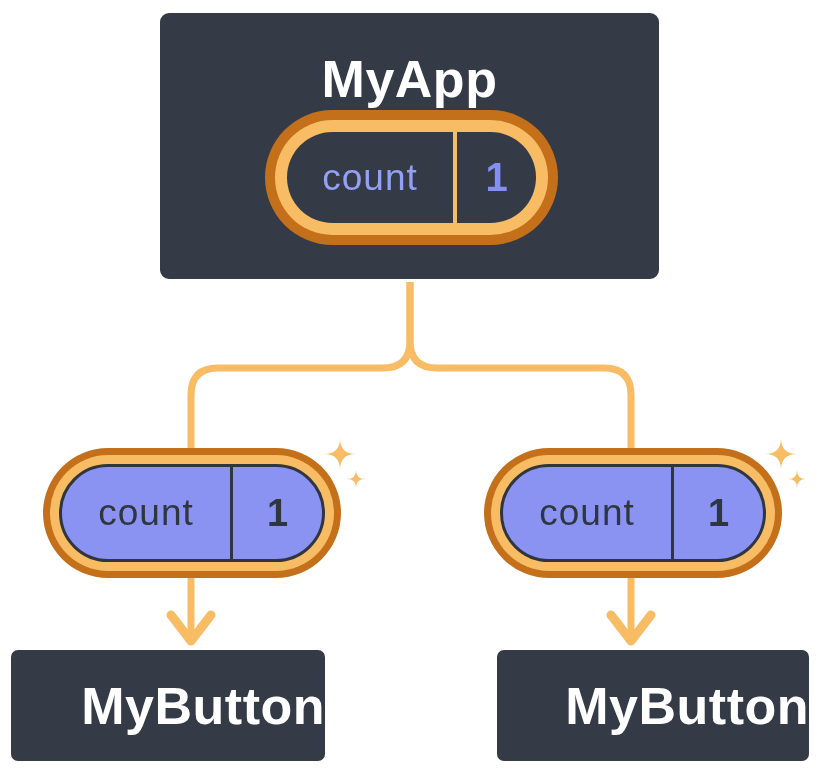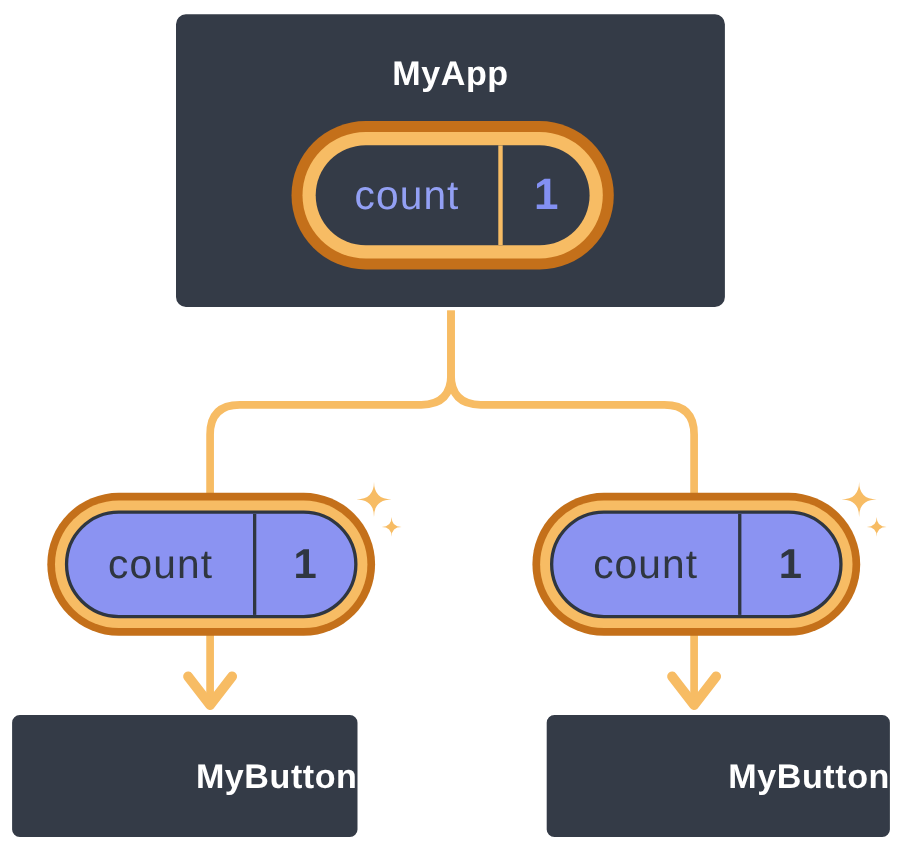--- a/index.html
+++ b/index.html
@@ -15,21 +15,21 @@
     --purple-value:#8390F2;
   }
   html,body{margin:0;padding:0;}
   body{background:var(--background);font-family:"Liberation Sans",sans-serif;}
   #canvas{position:relative;width:820px;height:770px;background:var(--background);overflow:hidden;}
   #wires{position:absolute;left:0;top:0;z-index:1;}
   .wire{stroke:var(--orange-light);stroke-width:7;fill:none;}
   .arrowhead{stroke:var(--orange-light);stroke-width:9;fill:none;stroke-linecap:round;stroke-linejoin:round;}
   .sparkle{fill:var(--orange-light);}
   .node-box{position:absolute;z-index:2;background:var(--box-fill);border:3px solid var(--box-border);border-radius:12px;box-sizing:border-box;}
-  .node-title{position:absolute;left:0;right:0;text-align:center;color:var(--title-text);font-size:31px;font-weight:700;letter-spacing:0.5px;}
+  .node-title{position:absolute;left:0;right:0;text-align:center;color:var(--title-text);font-size:52px;font-weight:700;letter-spacing:0.5px;}
   .button-box{display:flex;align-items:center;justify-content:flex-end;}
   .pill{position:absolute;z-index:2;border-radius:999px;background:var(--orange-dark);text-align:center;}
   .pill-ring{position:absolute;border-radius:999px;background:var(--orange-light);}
   .pill-core{position:absolute;border-radius:999px;display:flex;overflow:hidden;box-sizing:border-box;}
   .pill-core.dark{background:var(--box-fill);}
   .pill-core.purple{background:var(--purple-fill);border:3px solid var(--ink);}
   .chamber-label{flex:1;display:flex;align-items:center;justify-content:center;font-size:37px;letter-spacing:1px;}
   .chamber-value{display:flex;align-items:center;justify-content:center;font-size:40px;font-weight:700;box-sizing:border-box;}
   .dark .chamber-label{color:var(--purple-label);}
   .dark .chamber-value{color:var(--purple-value);border-left:4px solid var(--orange-light);width:83px;}

